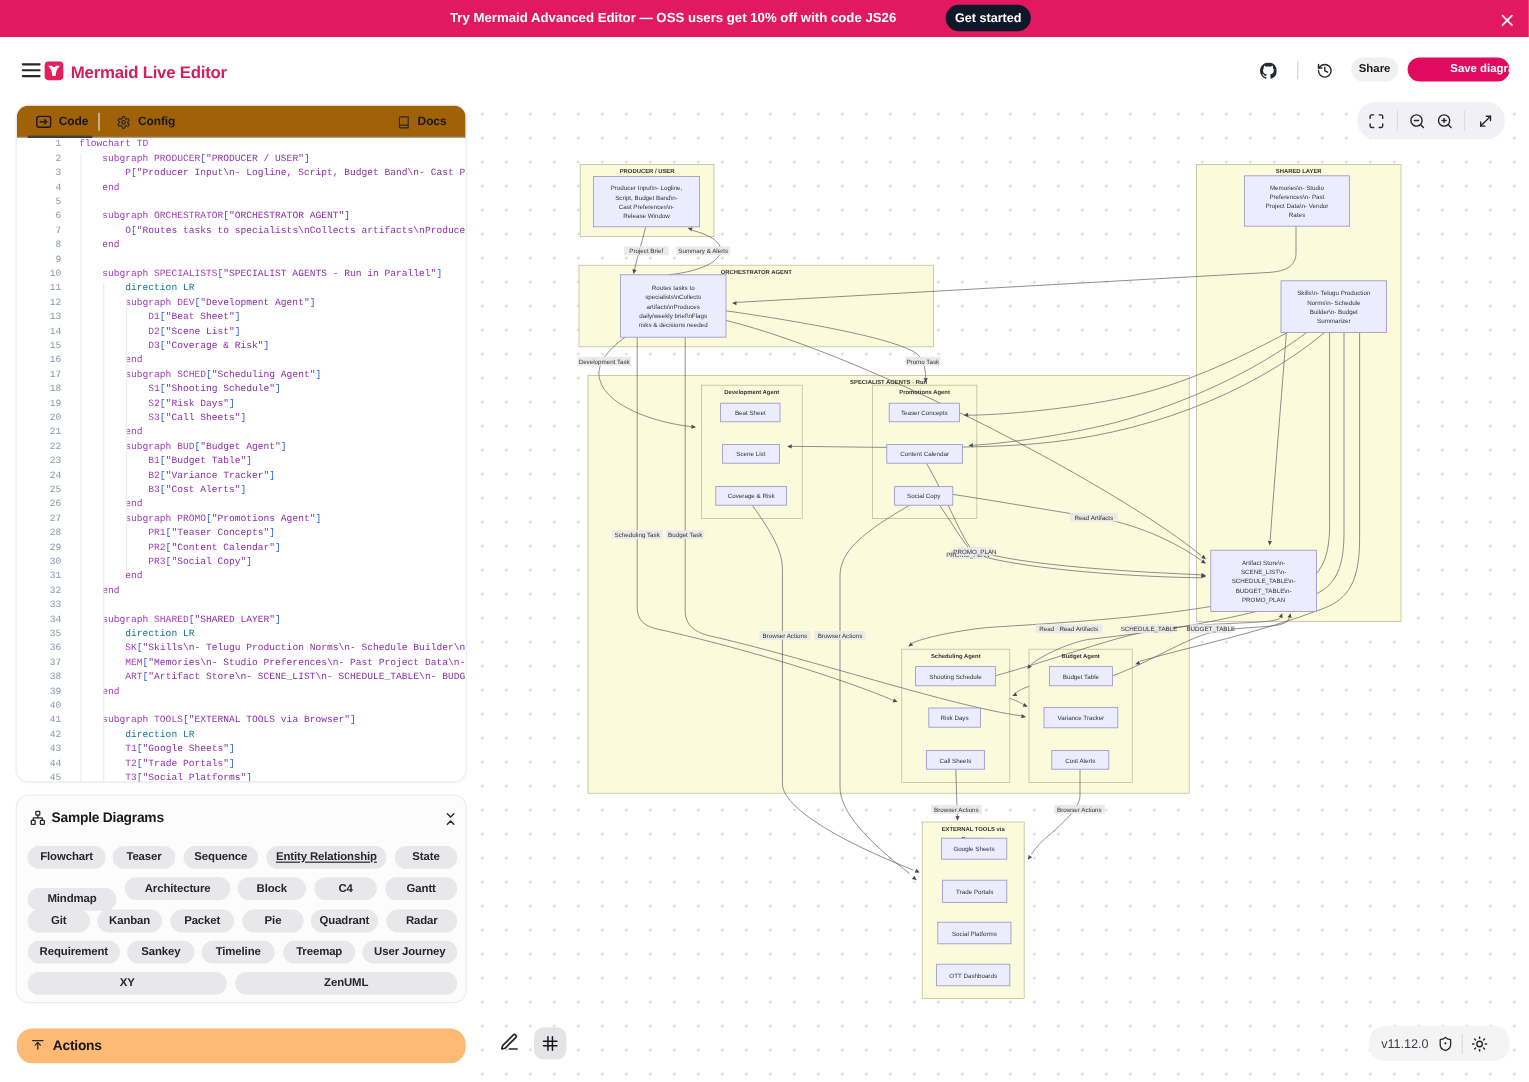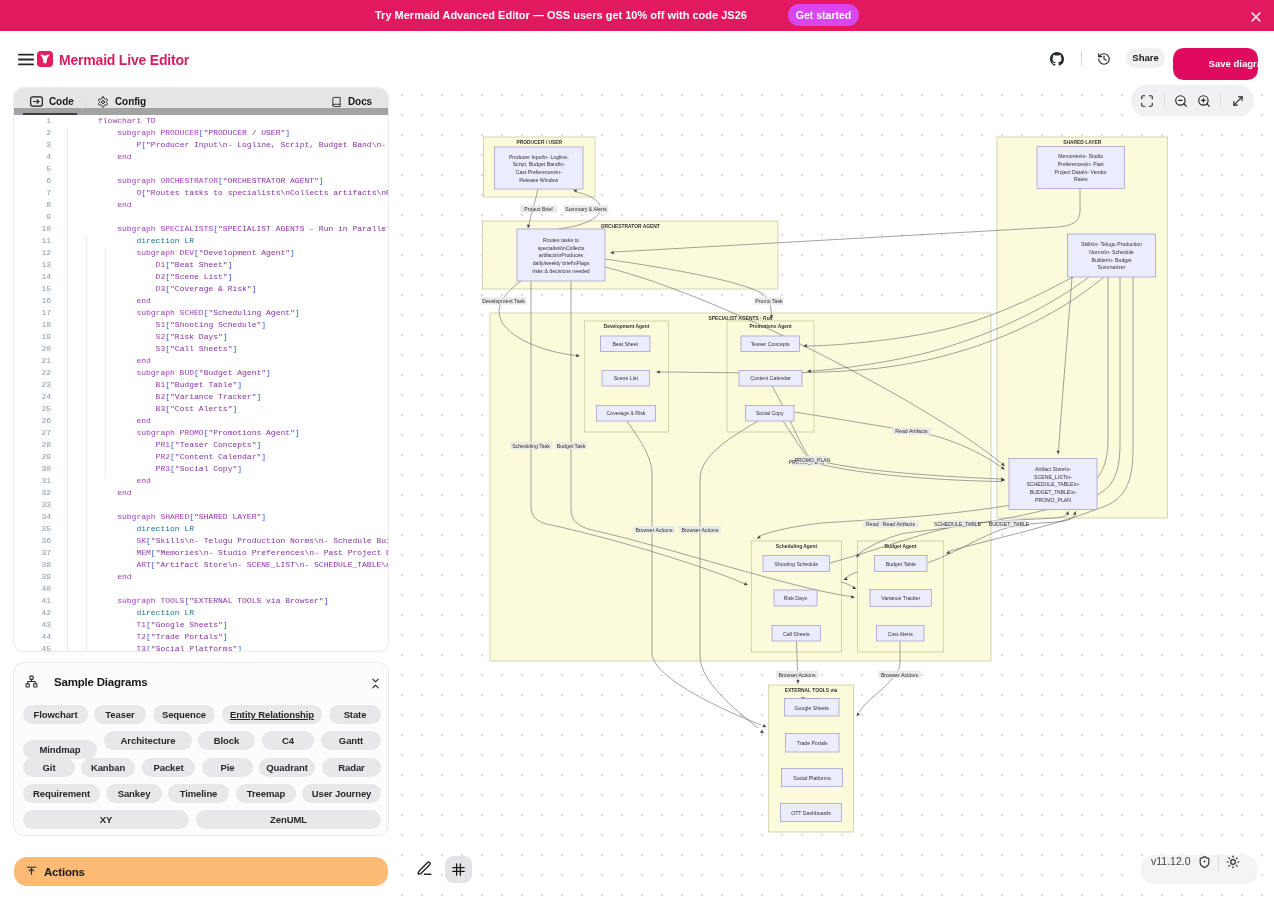--- a/index.html
+++ b/index.html
@@ -1,74 +1,74 @@
 <!DOCTYPE html>
 <html><head><meta charset="utf-8">
 <style>
 * { margin:0; padding:0; box-sizing:border-box; }
 html,body { width:1274px; height:902px; overflow:hidden; background:#fff;
   font-family:"Liberation Sans", sans-serif; }
 
 
 #banner { position:absolute; left:0; top:0; width:1274px; height:31px; background:#e2195f; }
 #banner .btxt { position:absolute; left:375px; top:9px; color:#fff; font-weight:bold; font-size:11px; letter-spacing:0px; white-space:nowrap; }
-#banner .bbtn { position:absolute; left:788px; top:4px; width:71px; height:22px; background:#d946ef; color:#fff; font-weight:bold; font-size:10.5px;
+#banner .bbtn { position:absolute; left:788px; top:4px; width:71px; height:22px; background:#0f172a; color:#fff; font-weight:bold; font-size:10.5px;
   border-radius:11px; text-align:center; line-height:22px; }
 #banner .bx { position:absolute; right:13px; top:12px; line-height:0; } #banner .bx svg { display:block; }
 
 
 #header { position:absolute; left:0; top:31px; width:1274px; height:55px; background:#fff; }
 #hb { position:absolute; left:18px; top:21px; }
 #logo { position:absolute; left:37px; top:20px; }
 #htitle { position:absolute; left:59px; top:21px; color:#d21f5e; font-weight:bold; font-size:14px; letter-spacing:-0.2px; }
 #gh { position:absolute; left:1050px; top:21px; }
 #hdiv { position:absolute; left:1081px; top:20px; width:1px; height:15px; background:#d4d4d8; }
 #hist { position:absolute; left:1097px; top:21px; }
 #share { position:absolute; left:1126px; top:17px; width:39px; height:20px; background:#f0f0f1;
   border-radius:10px; color:#18181b; font-size:9.5px; font-weight:bold; text-align:center; line-height:20px; }
-#save { position:absolute; left:1173px; top:16.5px; width:85px; height:32px; background:#e00a5e;
+#save { position:absolute; left:1173px; top:16.5px; width:85px; height:20px; background:#e00a5e;
   border-radius:10.5px; color:#fff; font-size:9.5px; font-weight:bold; display:flex; align-items:center;
   justify-content:center; gap:4px; white-space:nowrap;padding-left:44px; }
 
 
 #pane { position:absolute; left:396px; top:84px; width:878px; height:818px;
   background-image:radial-gradient(circle, #dcdce0 1.05px, rgba(0,0,0,0) 1.4px);
   background-size:20px 20px; background-position:16px 1px; }
 
 svg.diag { position:absolute; left:0; top:0; }
 svg.diag text { font-family:"Liberation Sans", sans-serif; text-anchor:middle; fill:#333; }
 svg.diag .sgt { font-size:4.9px; font-weight:bold; }
 svg.diag .nt { font-size:5.2px; }
 svg.diag .el { font-size:5.2px; fill:#333; }
 
 
 #card { position:absolute; left:14px; top:88px; width:374px; height:563px; background:#fff;
   border-radius:10px; box-shadow:0 0 0 1px #ececf0, 0 1px 3px rgba(0,0,0,0.05); overflow:hidden; }
-#tabs { position:absolute; left:0; top:0; width:100%; height:27px; background:#e5e5e5;
-  border-bottom:7px solid #a3a3a3; }
+#tabs { position:absolute; left:0; top:0; width:100%; height:27px; background:#a16207;
+  border-bottom:1px solid #a3a3a3; }
 .tab { position:absolute; top:0; height:27px; display:flex; align-items:center; gap:6px;
   font-size:10px; font-weight:bold; color:#18181b; letter-spacing:-0.1px; }
 #tab-code { left:16px; }
 #tab-config { left:83px; }
 #tab-docs { left:317px; }
 #tabdiv { position:absolute; left:68px; top:6px; width:1px; height:15px; background:#dddde2; }
 #underline { position:absolute; left:9px; top:25px; width:54px; height:2px; background:#3f3f46; }
 #codewrap { position:absolute; left:0; top:27px; width:100%; height:536px; background:#fff;
   font-family:"Liberation Mono", monospace; font-size:8px; }
 .cl { height:12px; line-height:12px; white-space:pre; }
 .ln { display:inline-block; width:37px; text-align:right; color:#8a96a8; padding-right:0; }
-.ct { padding-left:15px;margin-left:32px; }
+.ct { padding-left:15px; }
 .ct .k { color:#a13cb8; } .ct .i { color:#a13cb8; } .ct .s { color:#8c2fa8; }
 .ct .b { color:#2c5dd4; } .ct .t { color:#14748c; } .ct .p { color:#333; }
 .guide { position:absolute; width:1px; background:#ebebee; }
 
 
 #sample { position:absolute; left:14px; top:663px; width:374px; height:172px; background:#fcfcfd;
   border-radius:10px; box-shadow:0 0 0 1px #ececf0; }
-#sample .hdr { position:absolute; left:11px; top:12px; display:flex; gap:16px; align-items:center;
+#sample .hdr { position:absolute; left:11px; top:12px; display:flex; gap:5px; align-items:center;
   font-size:11.5px; font-weight:bold; color:#18181b; letter-spacing:-0.2px; }
 #sample .col { position:absolute; right:6px; top:13px; }
 .pill { position:absolute; height:19px; background:#e8e8ea; border-radius:10px; color:#27272a;
   font-size:9.5px; font-weight:bold; text-align:center; line-height:19px; letter-spacing:-0.1px; }
 
 
 #actions { position:absolute; left:14px; top:857px; width:374px; height:29px; background:#fdba74;
   border-radius:13px; }
 #actions .hdr { position:absolute; left:11px; top:8px; display:flex; gap:6px; align-items:center;
   font-size:11.5px; font-weight:bold; color:#18181b; letter-spacing:-0.2px; }
@@ -76,21 +76,21 @@
 
 #zoomer { position:absolute; left:1131px; top:85px; width:123px; height:31px; background:#f1f1f3;
   border-radius:15px; display:flex; align-items:center; justify-content:space-evenly; }
 #zoomer .vd { width:1px; height:17px; background:#dcdce0; }
 
 
 #pen { position:absolute; left:416px; top:860px; }
 #gridbtn { position:absolute; left:445px; top:856px; width:27px; height:27px; background:#e4e4e7;
   border-radius:8px; display:flex; align-items:center; justify-content:center; }
 #verpill { position:absolute; left:1141px; top:855px; width:117px; height:29px; background:#f4f4f5;
-  border-radius:13px; display:flex; align-items:flex-start; padding:0 10px; gap:7px; }
+  border-radius:13px; display:flex; align-items:center; padding:0 10px; gap:7px; }
 #verpill .v { font-size:10.5px; color:#3f3f46; }
 #verpill .vd { width:1px; height:16px; background:#dcdce0; }
 </style></head>
 <body>
 <div id="pane"></div>
 <svg class="diag" width="1274" height="902" viewBox="0 0 1274 902">
 <rect x="483.5" y="137" width="111.5" height="60" fill="#fbfbdc" stroke="#b9b98c" stroke-width="0.6"></rect>
 <rect x="482.5" y="221" width="295.5" height="68" fill="#fbfbdc" stroke="#b9b98c" stroke-width="0.6"></rect>
 <rect x="490" y="313" width="501" height="348" fill="#fbfbdc" stroke="#b9b98c" stroke-width="0.6"></rect>
 <rect x="997" y="137" width="170.5" height="381" fill="#fbfbdc" stroke="#b9b98c" stroke-width="0.6"></rect>

